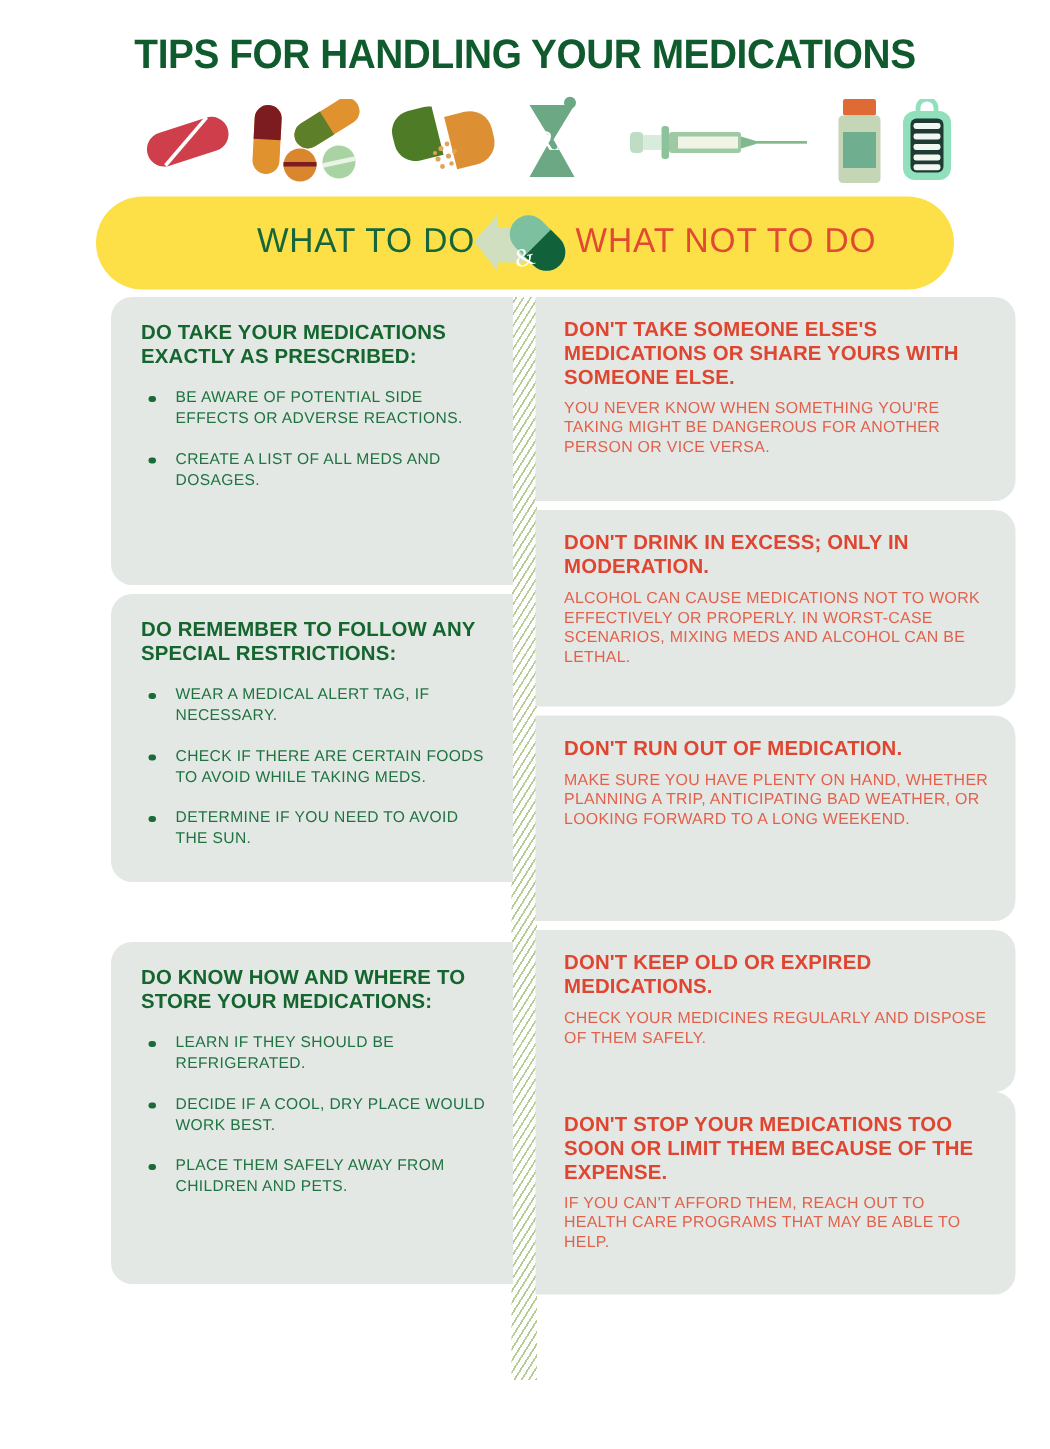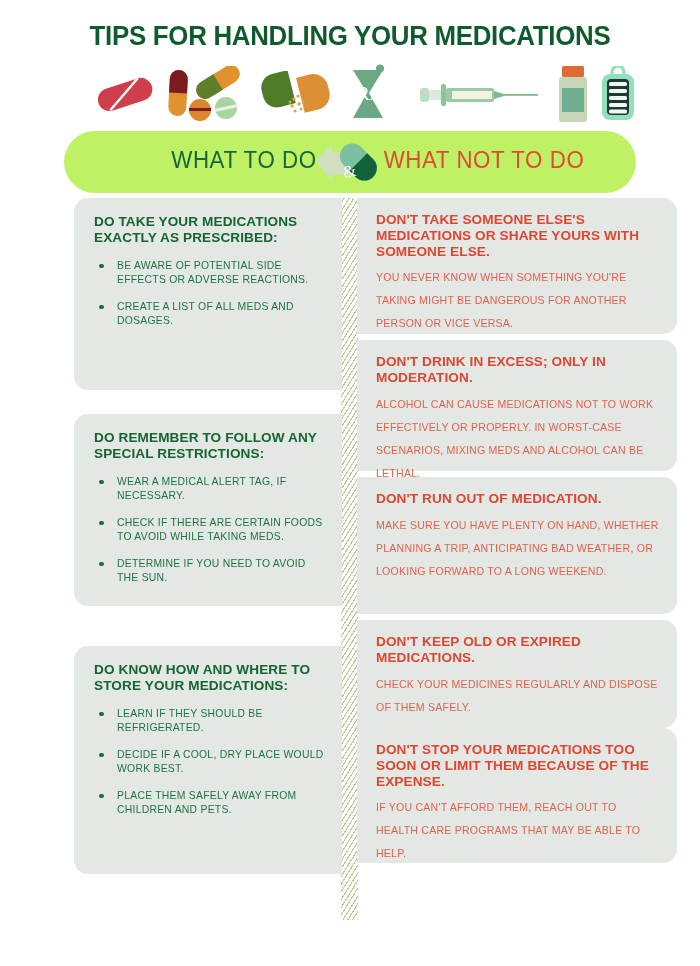--- a/index.html
+++ b/index.html
@@ -45,21 +45,21 @@
     bottom: 0;
   }
 
   
   #tab-bar {
     position: absolute;
     top: 131px;
     left: 64px;
     width: 572px;
     height: 62px;
-    background: #bef264;
+    background: #fde047;
     border-radius: 31px;
   }
   #tab-left-label {
     position: absolute;
     left: 55px;
     top: 16px;
     width: 250px;
     text-align: center;
     font-size: 23px;
     color: #16663a;
@@ -157,21 +157,21 @@
     font-weight: bold;
     font-size: 13.6px;
     line-height: 15.8px;
     letter-spacing: 0.1px;
     font-family: "Liberation Sans Narrow", "Liberation Sans", sans-serif;
     margin: 0 0 7px 0;
   }
   .dont-body {
     color: #e2614c;
     font-size: 10.6px;
-    line-height: 23px;
+    line-height: 13px;
     letter-spacing: 0.2px;
     font-family: "Liberation Sans Narrow", "Liberation Sans", sans-serif;
     margin: 0;
   }
 </style>
 </head>
 <body>
 
 <div id="header-title">TIPS FOR HANDLING YOUR MEDICATIONS</div>
 
@@ -271,21 +271,21 @@
     </g>
     <text x="40" y="46" font-family="Liberation Serif, serif" font-size="17" fill="#ffffff" text-anchor="middle" transform="rotate(-12 40 42)">&amp;</text>
   </svg>
   <div id="tab-right-label">WHAT NOT TO DO</div>
 </div>
 
 <div id="divider"></div>
 
 <div id="col-left" class="col">
 
-  <div class="card" style="height:192px; margin-bottom:24px;">
+  <div class="card" style="height:192px; margin-bottom:6px;">
     <div class="do-head">DO TAKE YOUR MEDICATIONS EXACTLY AS PRESCRIBED:</div>
     <ul class="do-list">
       <li><span class="bullet"></span><span>BE AWARE OF POTENTIAL SIDE EFFECTS OR ADVERSE REACTIONS.</span></li>
       <li><span class="bullet"></span><span>CREATE A LIST OF ALL MEDS AND DOSAGES.</span></li>
     </ul>
   </div>
 
   <div class="card" style="height:192px; margin-bottom:15px;">
     <div class="do-head">DO REMEMBER TO FOLLOW ANY SPECIAL RESTRICTIONS:</div>
     <ul class="do-list">

